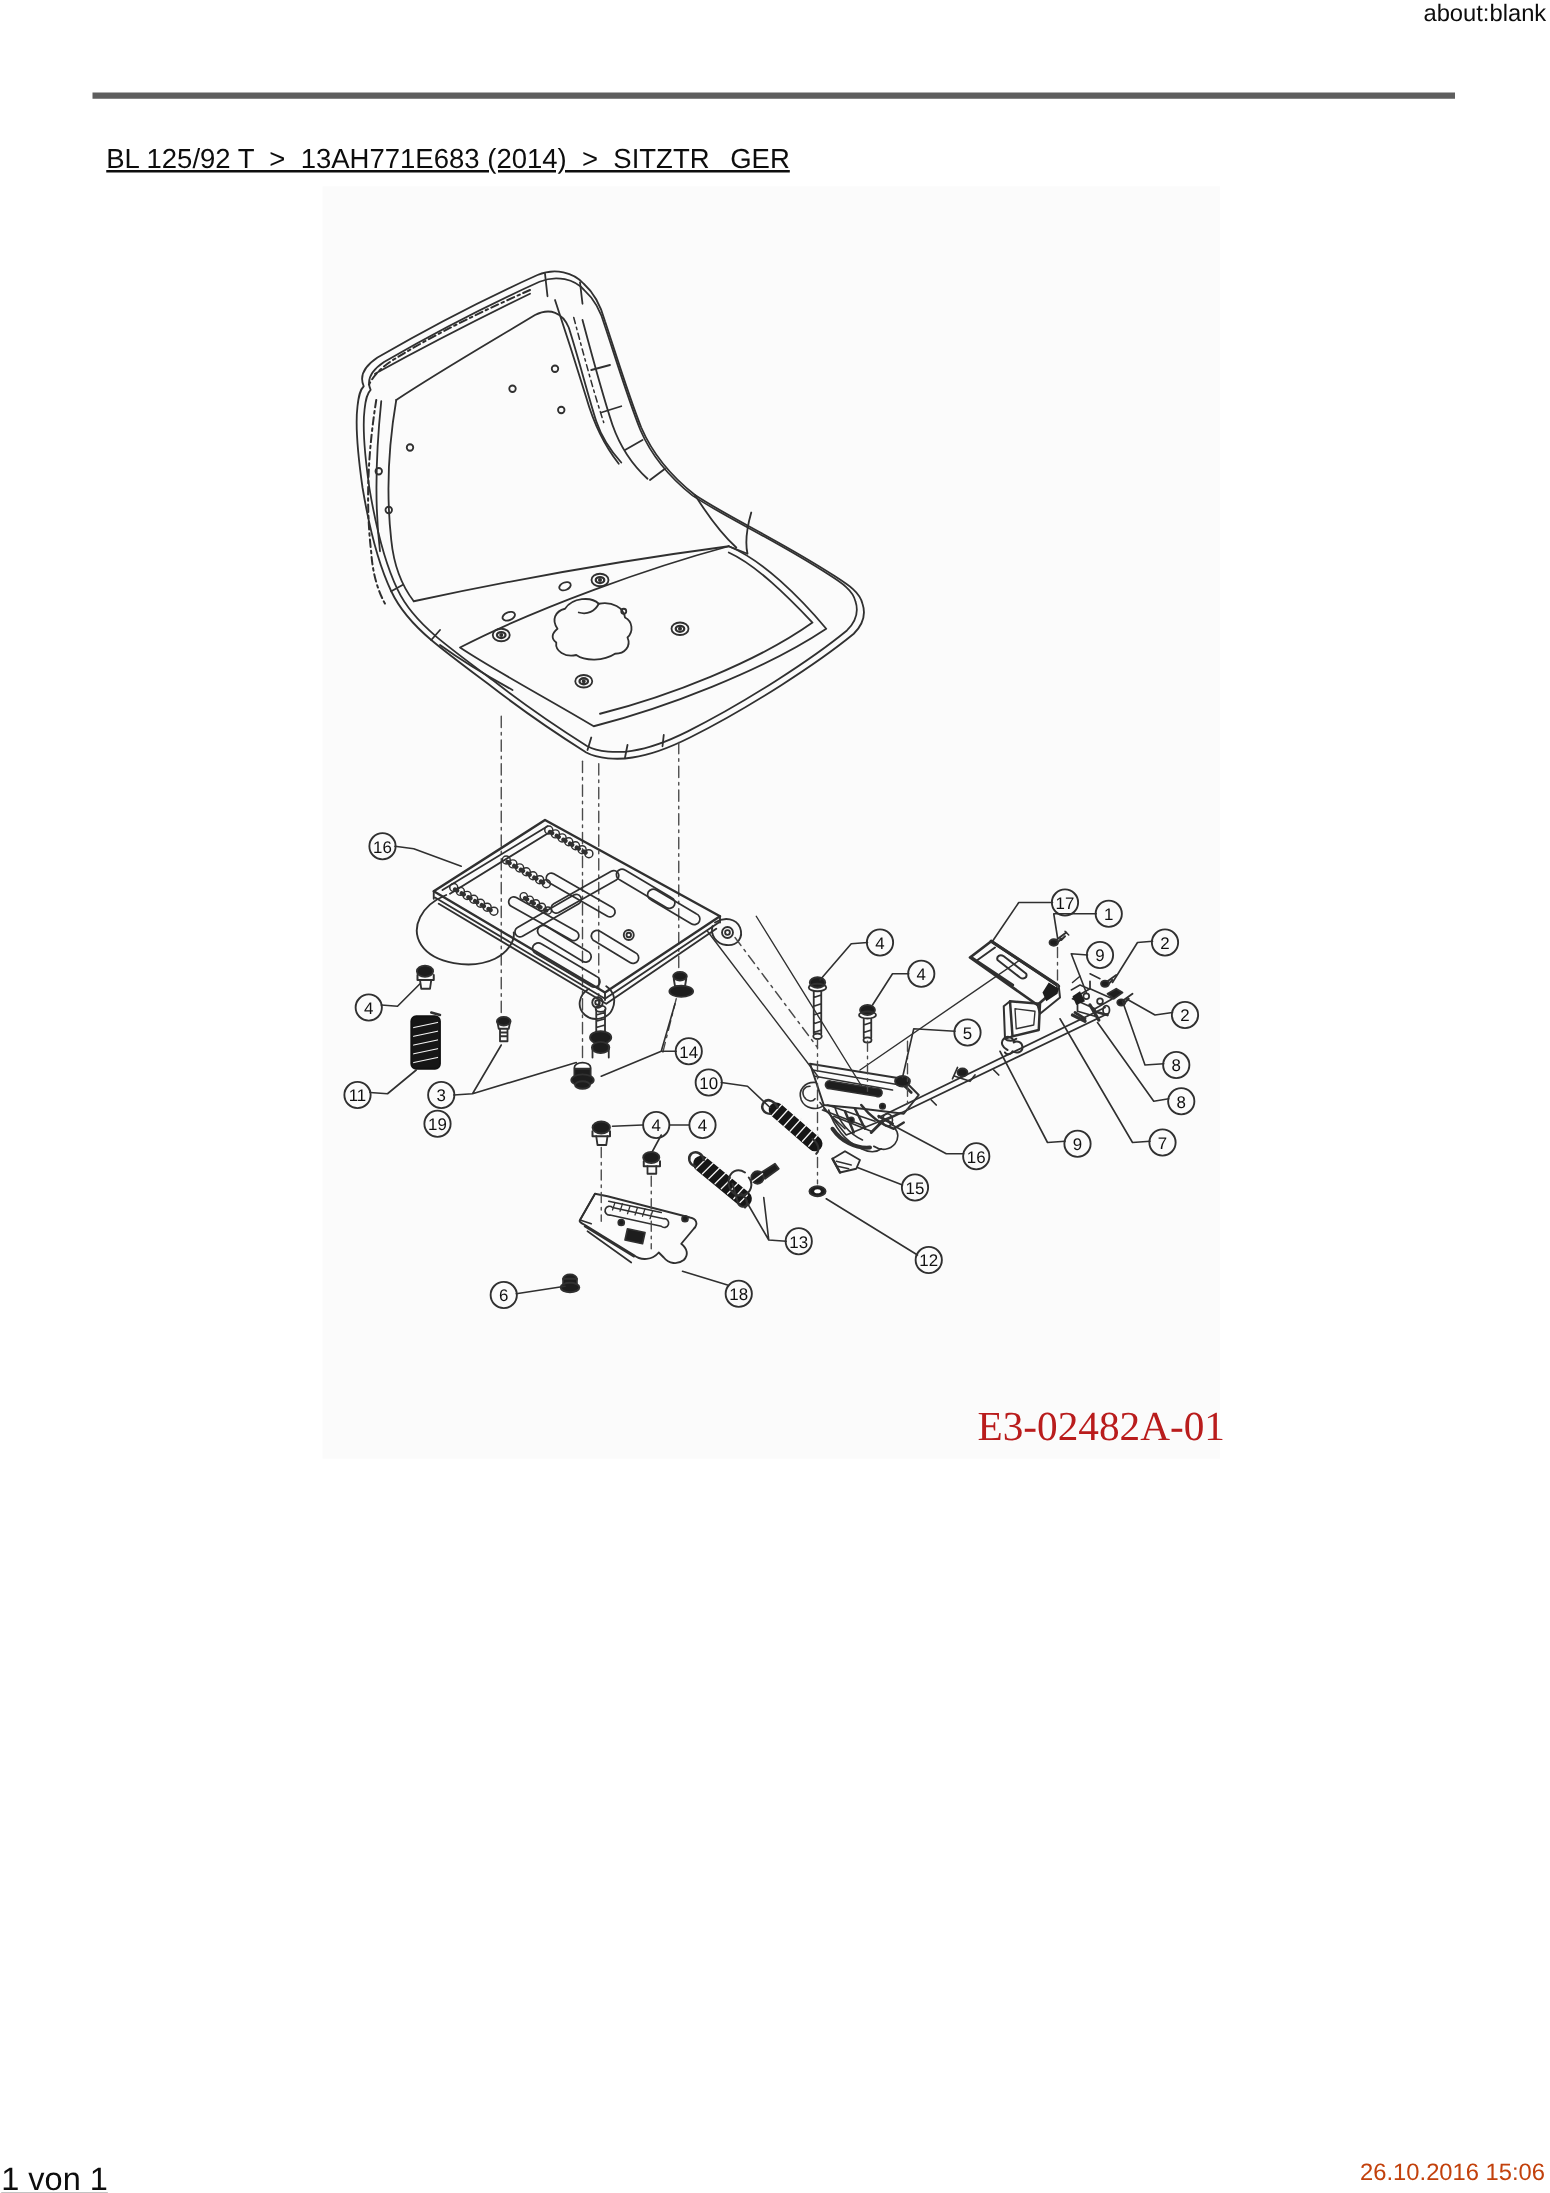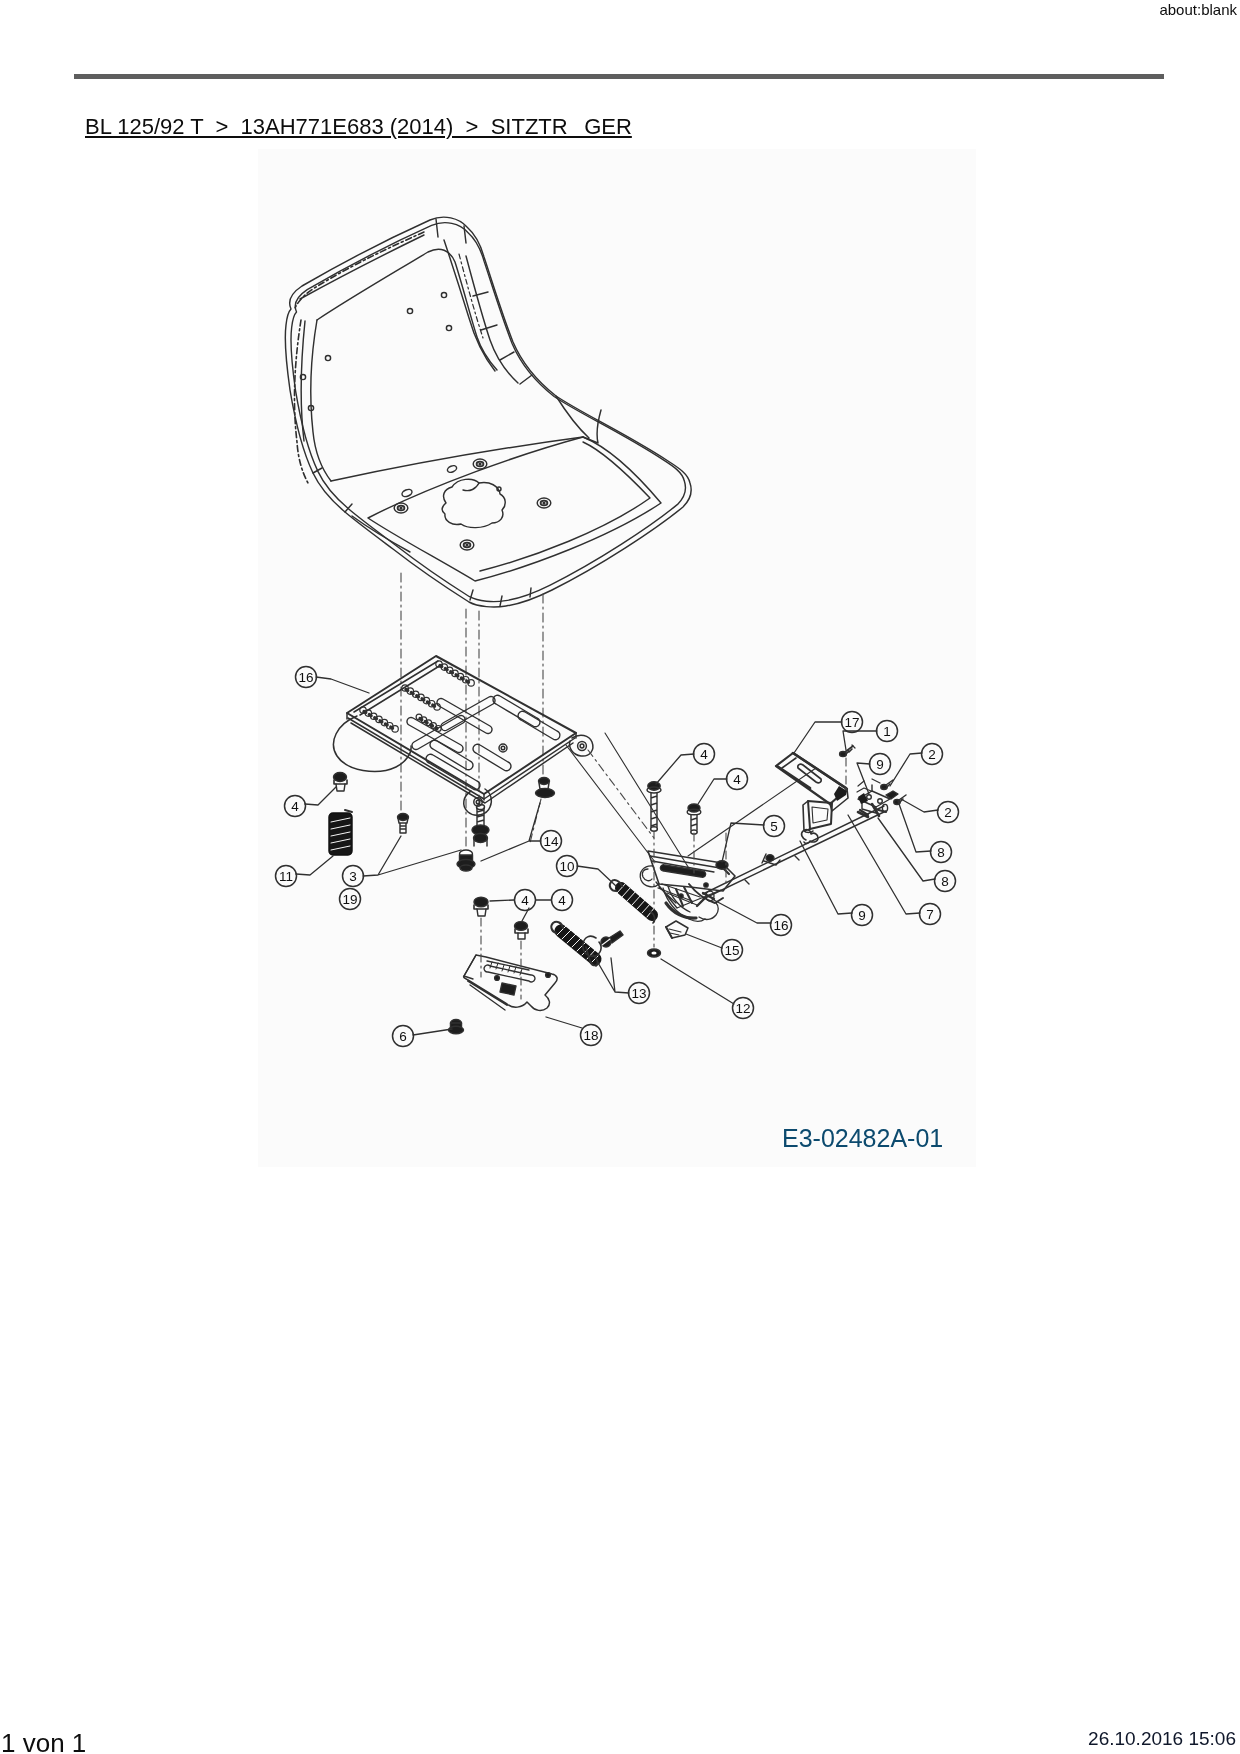--- a/index.html
+++ b/index.html
@@ -4,21 +4,21 @@
 <style>
   html,body{margin:0;padding:0;background:#ffffff;}
   body{width:1240px;height:1754px;position:relative;font-family:"Liberation Sans",sans-serif;color:#111;overflow:hidden;-webkit-font-smoothing:antialiased;}
   .abs{position:absolute;}
   #diagram text{fill-opacity:0.999;}
   .abs{opacity:0.999;}
 </style>
 </head>
 <body>
 
-<div class="abs" style="right:3px;top:1px;font-size:15px;color:#0d0d0d;">about:blank</div>
+<div class="abs" style="right:3px;top:1px;font-size:19px;color:#0d0d0d;">about:blank</div>
 
 <div class="abs" style="left:74px;top:74px;width:1090px;height:5px;background:#5e5e5e;"></div>
 
 <div class="abs" style="left:85px;top:114px;font-size:22px;color:#0d0d0d;white-space:pre;text-decoration:underline;">BL 125/92 T  &gt;  13AH771E683 (2014)  &gt;  SITZTR  GER</div>
 
 <div class="abs" style="left:258px;top:149px;width:718px;height:1018px;background:#fbfbfb;"></div>
 <svg class="abs" style="left:0;top:0" width="1240" height="1754" viewBox="0 0 1240 1754" fill="none" stroke-linecap="round" stroke-linejoin="round">
   <g id="diagram" stroke="#303030" stroke-width="1.45">
 
     <path d="M291,309 C287,300 293,292 302,286 C340,264 390,238 430,220 C444,214 459,218 467,227 C476,235 481,246 484,257 C492,281 503,317 513,342 C522,363 537,381 556,396 C583,414 625,433 668,461 C679,468 688,474 690,483 C693,492 690,500 683,507 C655,530 600,566 552,590 C536,598 520,604 506,606 C494,608 478,607 469,602 C450,590 420,570 393,549 C377,537 358,523 345,512 C332,501 320,488 313,473 C303,452 295,420 290,390 C287,369 284,341 286,325 C287,316 288,312 291,309 Z"></path>
@@ -513,17 +513,17 @@
         </g>
 
       <g>
           <circle cx="774" cy="826" r="10.5"></circle>
           <text x="774" y="831" fill="#111" stroke="none">5</text>
         </g>
     </g>
   </g>
 </svg>
 
-<div class="abs" style="left:782px;top:1124px;width:200px;font-size:25px;color:#0c4a6e;">E3-02482A-01</div>
+<div class="abs" style="left:782px;top:1124px;width:200px;font-size:33px;color:#b91c1c;font-family:Liberation Serif, serif;">E3-02482A-01</div>
 
 <div class="abs" style="left:1px;top:1728px;font-size:26px;color:#0d0d0d;text-decoration:underline;">1 von 1</div>
 
-<div class="abs" style="right:4px;top:1728px;font-size:19px;color:#0f172a;">26.10.2016 15:06</div>
+<div class="abs" style="right:4px;top:1728px;font-size:19px;color:#c2410c;">26.10.2016 15:06</div>
 
 </body></html>

